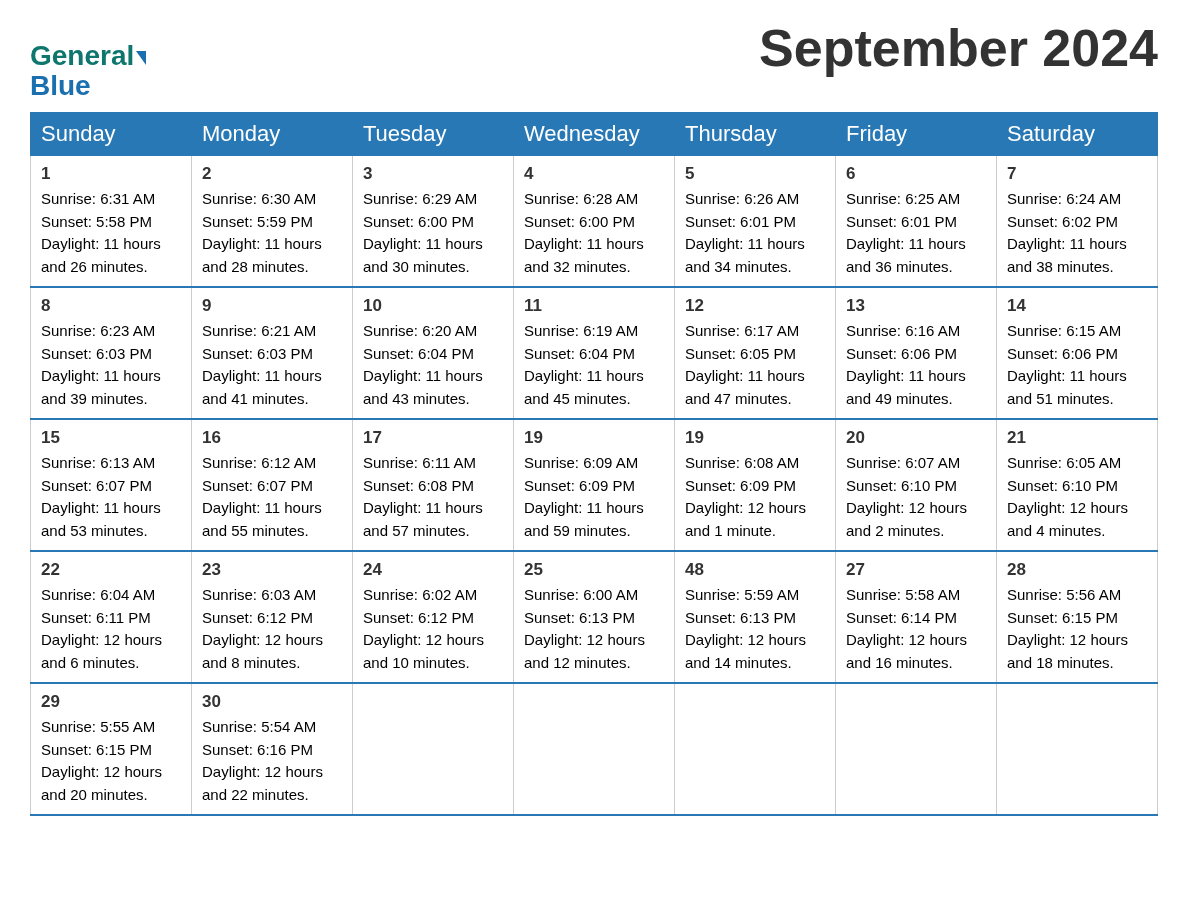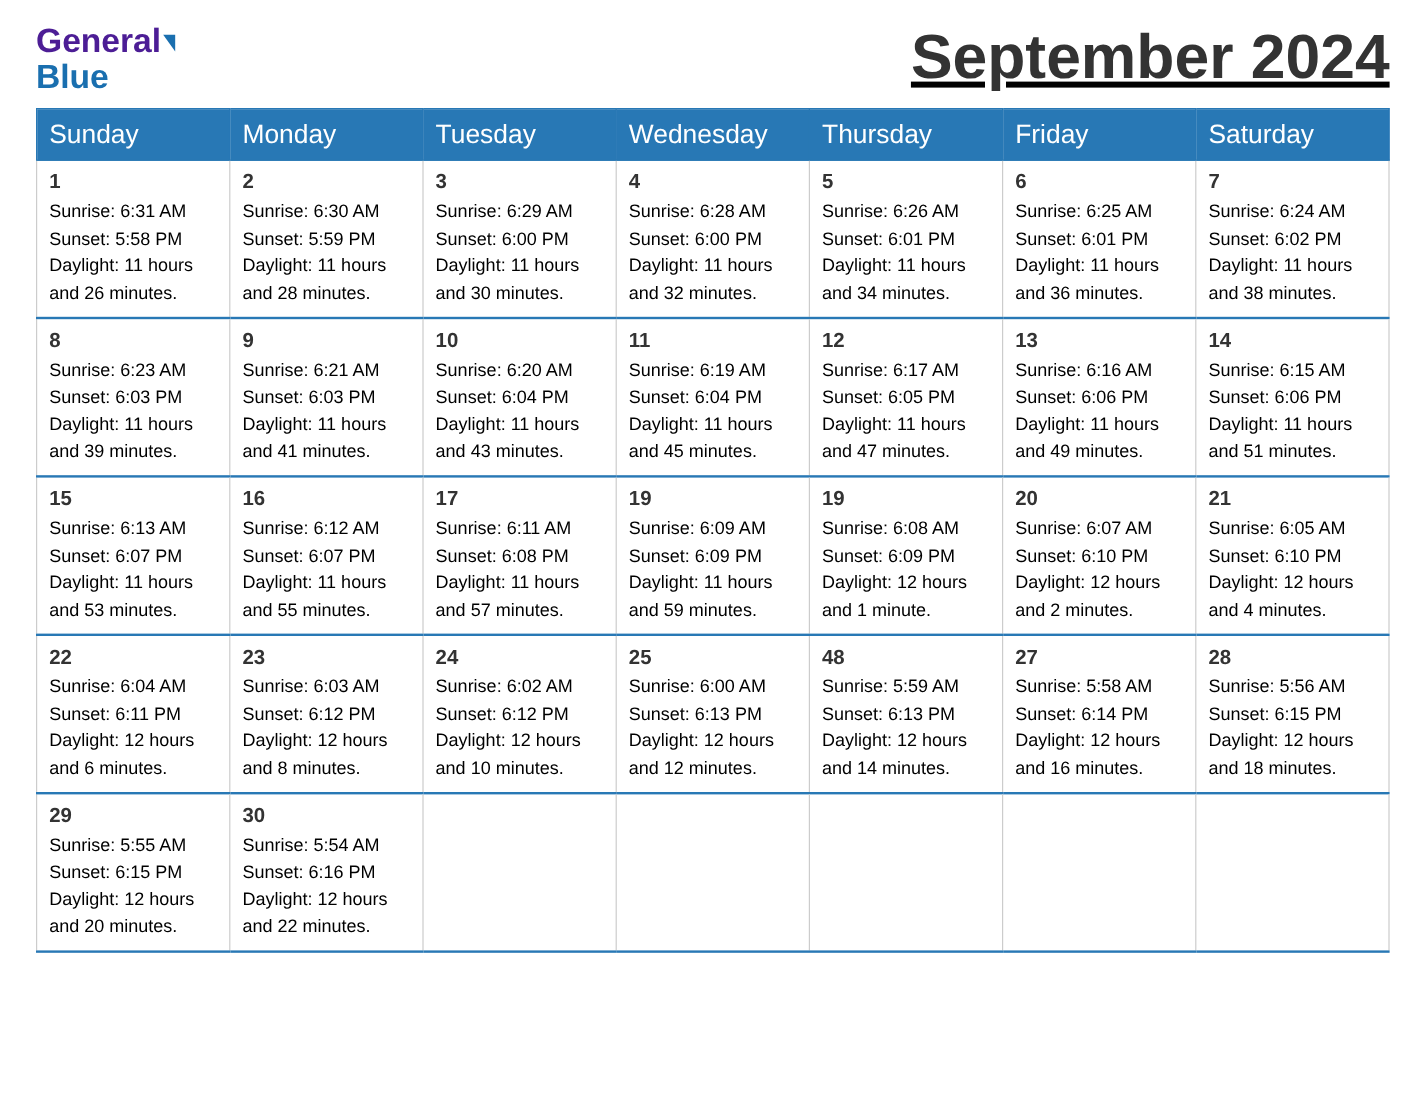--- a/index.html
+++ b/index.html
@@ -17,40 +17,40 @@
       margin-bottom: 10px;
     }
     .logo {
       display: flex;
       flex-direction: column;
       align-items: flex-start;
     }
     .logo-text {
       font-size: 28px;
       font-weight: bold;
-      color: #4c1d95;
+      color: #0f766e;
       line-height: 1;
+      margin-top: 22px;
     }
     .logo-triangle {
       display: inline-block;
       width: 0;
       height: 0;
       border-left: 10px solid transparent;
       border-top: 14px solid #1a6faf;
       margin-left: 2px;
       vertical-align: middle;
     }
     .logo-line2 {
       font-size: 28px;
       font-weight: bold;
       color: #1a6faf;
     }
     .title-block {
       text-align: left;
-      text-decoration: underline;
     }
     .month-title {
       font-size: 52px;
       font-weight: bold;
       color: #333;
       line-height: 1.1;
     }
     .location-title {
       font-size: 22px;
       color: #555;

